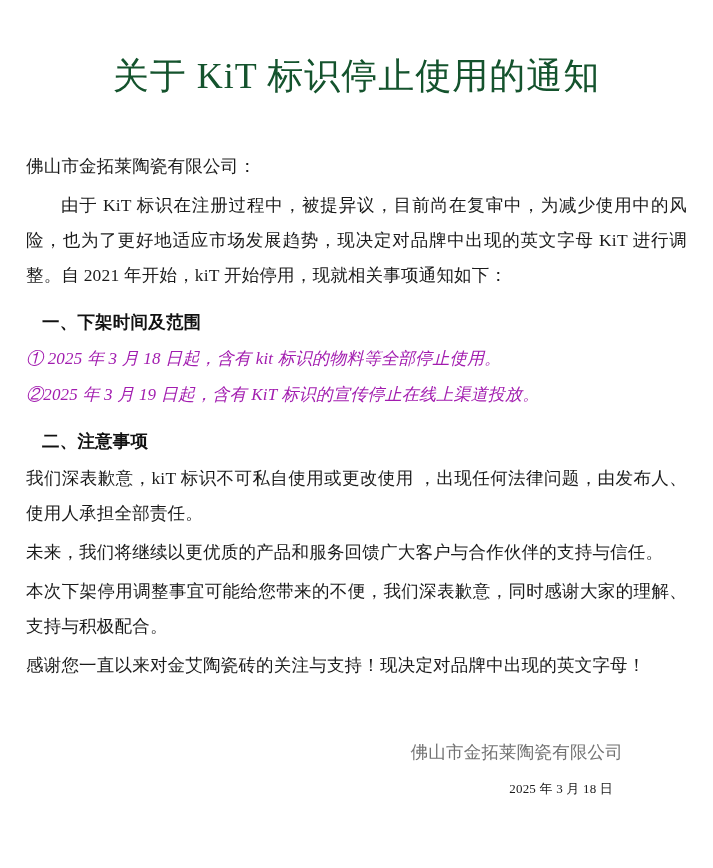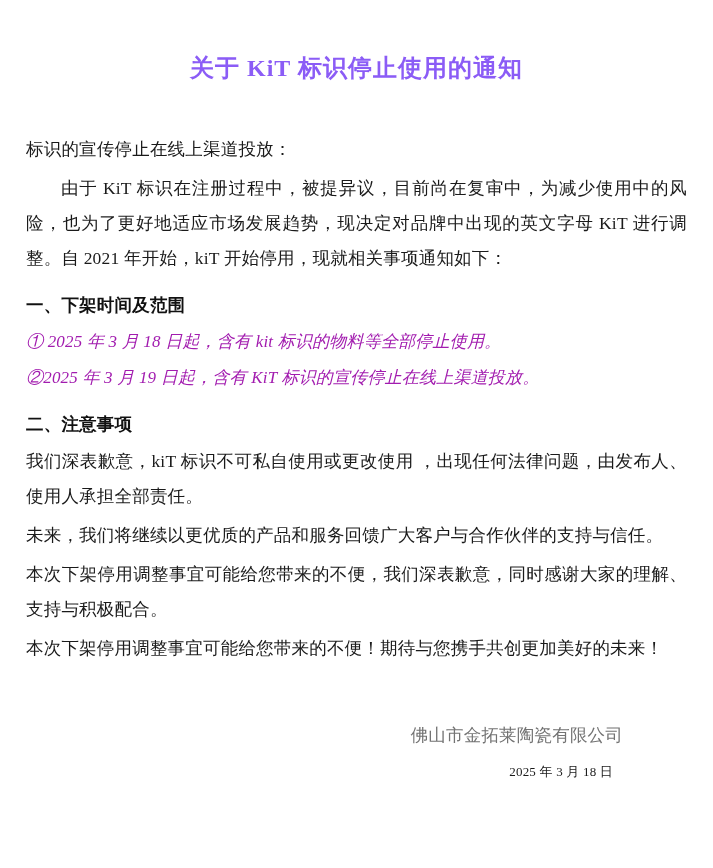--- a/index.html
+++ b/index.html
@@ -16,47 +16,47 @@
   }
   .page {
     width: 713px;
     height: 868px;
     box-sizing: border-box;
     padding: 30px 26px 0 26px;
     position: relative;
   }
   .doc-title {
     text-align: center;
-    font-size: 24px;
-    font-weight: bold;
+    font-size: 36px;
+    font-weight: normal;
     letter-spacing: 1px;
     margin-top: 22px;
     margin-bottom: 0;
-    color: #8b5cf6;
+    color: #14532d;
     font-family: "Liberation Serif", "DejaVu Serif", serif;
   }
   .body-block {
     margin-top: 48px;
   }
   p.para {
     font-size: 17.5px;
     line-height: 2.0;
     margin: 0 0 4px 0;
     color: #1a1a1a;
     text-align: justify;
     letter-spacing: 0.2px;
   }
   p.indent {
     text-indent: 2em;
   }
   .section-head {
     font-size: 17.5px;
     font-weight: bold;
     line-height: 2.0;
-    margin: 10px 0 2px 0;
+    margin: 10px 0 2px 16px;
     color: #111111;
     letter-spacing: 0.2px;
   }
   .list-item {
     font-size: 17.5px;
     line-height: 2.0;
     margin: 0 0 2px 0;
     color: #a21caf;
     letter-spacing: 0.2px;
     font-style: italic;
@@ -90,35 +90,35 @@
 </style>
 </head>
 <body>
 
 <div class="page">
 
   <h1 class="doc-title">关于 KiT 标识停止使用的通知</h1>
 
   <div class="body-block">
 
-    <p class="para">标识的宣传停止在线上渠道投放：</p>
+    <p class="para">佛山市金拓莱陶瓷有限公司：</p>
 
     <p class="para indent">由于 KiT 标识在注册过程中，被提异议，目前尚在复审中，为减少使用中的风险，也为了更好地适应市场发展趋势，现决定对品牌中出现的英文字母 KiT 进行调整。自 2021 年开始，kiT 开始停用，现就相关事项通知如下：</p>
 
     <p class="section-head gap-top">一、下架时间及范围</p>
 
     <p class="list-item circled">① 2025 年 3 月 18 日起，含有 kit 标识的物料等全部停止使用。</p>
     <p class="list-item circled">②2025 年 3 月 19 日起，含有 KiT 标识的宣传停止在线上渠道投放。</p>
 
     <p class="section-head gap-top">二、注意事项</p>
 
     <p class="para">我们深表歉意，kiT 标识不可私自使用或更改使用 ，出现任何法律问题，由发布人、使用人承担全部责任。</p>
     <p class="para">未来，我们将继续以更优质的产品和服务回馈广大客户与合作伙伴的支持与信任。</p>
     <p class="para">本次下架停用调整事宜可能给您带来的不便，我们深表歉意，同时感谢大家的理解、支持与积极配合。</p>
-    <p class="para">本次下架停用调整事宜可能给您带来的不便！期待与您携手共创更加美好的未来！</p>
+    <p class="para">感谢您一直以来对金艾陶瓷砖的关注与支持！现决定对品牌中出现的英文字母！</p>
 
   </div>
 
   <div class="signature-block">
     <p class="sig-company">佛山市金拓莱陶瓷有限公司</p>
     <p class="sig-date">2025 年 3 月 18 日</p>
   </div>
 
 </div>
 

